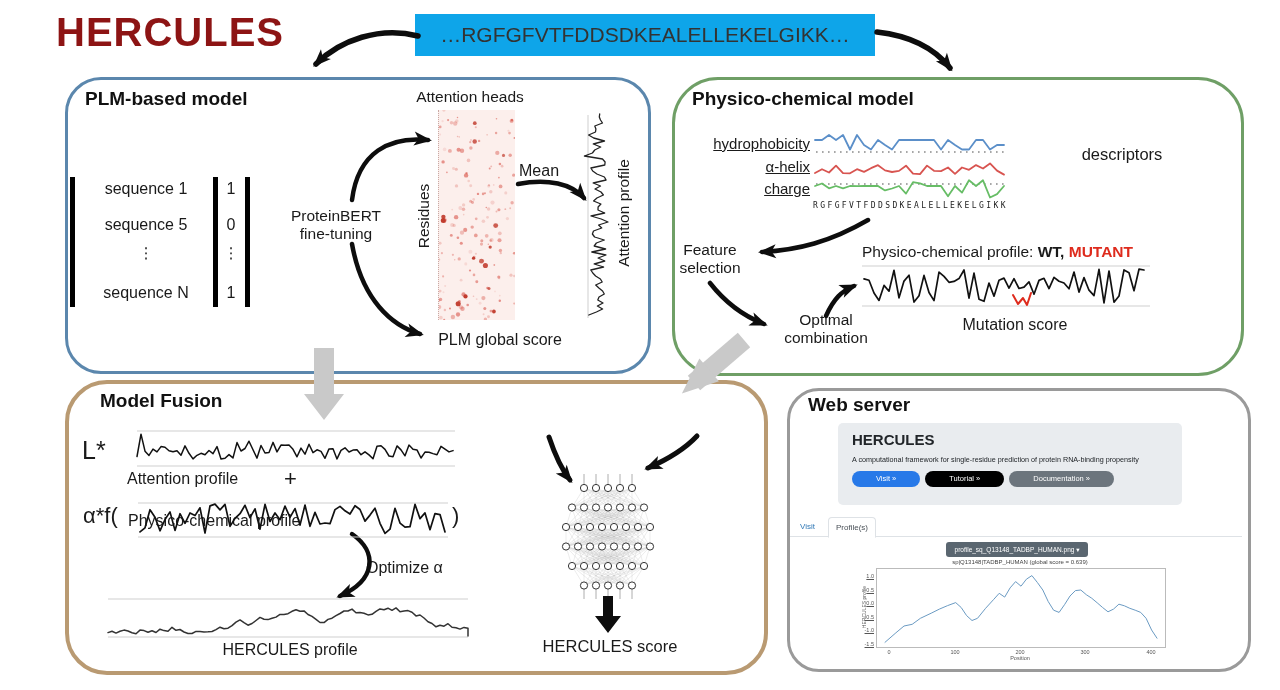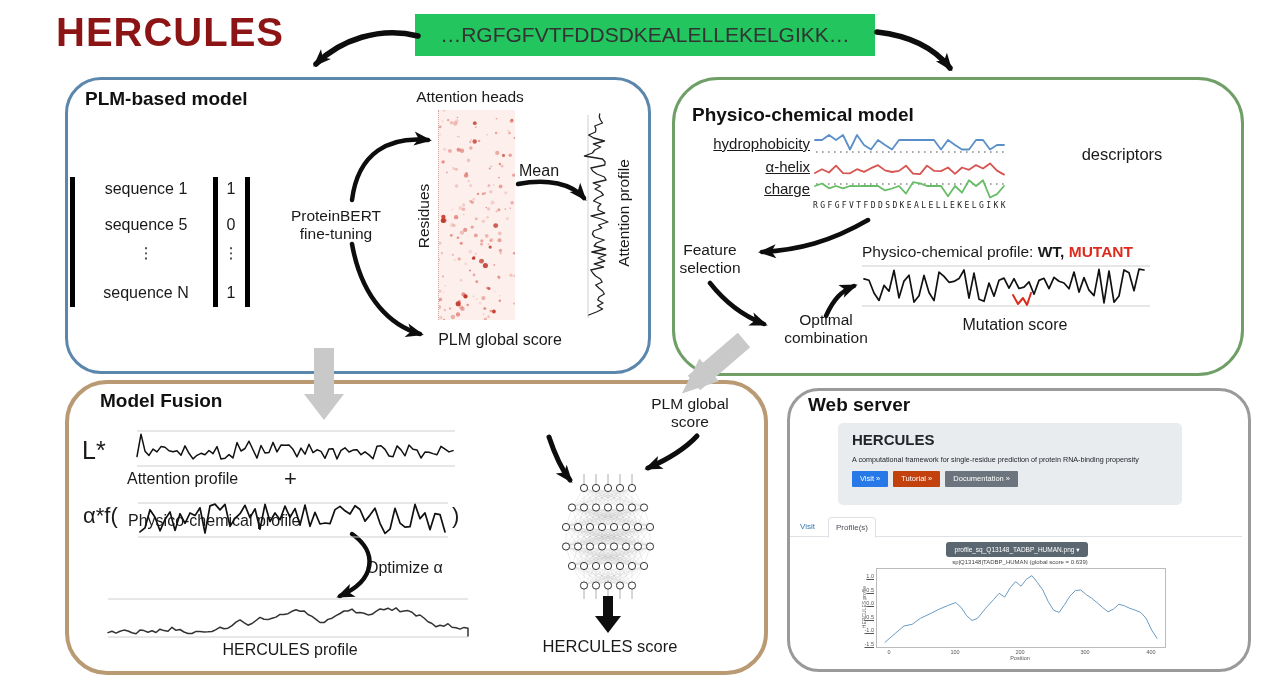--- a/index.html
+++ b/index.html
@@ -6,36 +6,36 @@
   .canvas{position:relative;width:1280px;height:690px;background:#fff;overflow:hidden;
           font-family:"Liberation Sans", sans-serif;color:#1a1a1a;}
   .abs{position:absolute;}
   .box{position:absolute;border-style:solid;background:#fff;}
   .bt{font-weight:bold;font-size:19px;color:#111;}
   .lbl{font-size:16px;color:#1a1a1a;}
   .ctr{text-align:center;}
   .rgt{text-align:right;text-decoration:underline;}
   .rot{transform:rotate(-90deg);}
   svg{position:absolute;left:0;top:0;pointer-events:none;}
-  .hero-btn{display:inline-block;color:#fff;border-radius:1px;padding:4px 8px;
+  .hero-btn{display:inline-block;color:#fff;border-radius:8px;padding:4px 24px;
             font-size:7.5px;line-height:8px;white-space:nowrap;}
   .tick{position:absolute;font-size:5.5px;color:#555;}
 </style>
 </head>
 <body>
 
 <div class="canvas">
 
   <div id="box-plm" class="box" style="left: 65px; top: 77px; width: 580px; height: 291px; border-width: 3.5px; border-radius: 36px; border-color: rgb(91, 135, 173);"></div>
   <div id="box-phy" class="box" style="left: 672px; top: 77px; width: 566px; height: 293px; border-width: 3.5px; border-radius: 46px; border-color: rgb(111, 159, 102);"></div>
   <div id="box-fus" class="box" style="left: 65px; top: 380px; width: 695px; height: 287px; border-width: 4.5px; border-radius: 42px; border-color: rgb(185, 154, 114);"></div>
   <div id="box-web" class="box" style="left: 787px; top: 388px; width: 458px; height: 278px; border-width: 3.5px; border-radius: 32px; border-color: rgb(154, 154, 154);"></div>
 
   <div id="fig-title" class="abs" style="left: 56px; top: 10px; font-size: 40px; font-weight: bold; letter-spacing: 1px; color: rgb(141, 20, 20);">HERCULES</div>
-  <div class="abs" style="left:415px;top:14px;width:460px;height:42px;background:#22c55e;font-size:21px;color:#333;
+  <div class="abs" style="left:415px;top:14px;width:460px;height:42px;background:#0ea5e9;font-size:21px;color:#333;
               text-align:center;line-height:42px;">…RGFGFVTFDDSDKEALELLEKELGIKK…</div>
 
   <div class="abs bt" style="left:85px;top:88px;">PLM-based model</div>
 
   <div class="abs" style="left:70px;top:177px;width:5px;height:130px;background:#000;"></div>
   <div class="abs" style="left:213px;top:177px;width:5px;height:130px;background:#000;"></div>
   <div class="abs" style="left:245px;top:177px;width:5px;height:130px;background:#000;"></div>
   <div class="abs lbl ctr" style="left:83px;top:180px;width:126px;">sequence 1</div>
   <div class="abs lbl ctr" style="left:83px;top:216px;width:126px;">sequence 5</div>
   <div class="abs lbl ctr" style="left:83px;top:244px;width:126px;font-size:15px;">⋮</div>
@@ -216,21 +216,21 @@
         <circle cx="64.5" cy="45.4" r="1.55" fill="#c0392b" opacity="0.70"></circle>
         <circle cx="35.8" cy="13.2" r="1.86" fill="#c0392b" opacity="0.82"></circle>
         <circle cx="56.7" cy="115.6" r="2.44" fill="#c0392b" opacity="0.80"></circle>
       </svg>
   </div>
   <div class="abs lbl ctr rot" style="left:364px;top:207px;width:120px;font-size:15.5px;">Residues</div>
   <div class="abs lbl" style="left:519px;top:162px;">Mean</div>
   <div class="abs lbl ctr rot" style="left:559px;top:204px;width:130px;font-size:15.5px;">Attention profile</div>
   <div class="abs lbl ctr" style="left:420px;top:331px;width:160px;">PLM global score</div>
 
-  <div class="abs bt" style="left:692px;top:104px;">Physico-chemical model</div>
+  <div class="abs bt" style="left:692px;top:88px;">Physico-chemical model</div>
   <div class="abs lbl rgt" style="left:678px;top:135px;width:132px;font-size:15px;">hydrophobicity</div>
   <div class="abs lbl rgt" style="left:678px;top:158px;width:132px;font-size:15px;">α-helix</div>
   <div class="abs lbl rgt" style="left:678px;top:180px;width:132px;font-size:15px;">charge</div>
   <div class="abs" style="left:813px;top:201px;width:200px;font-family:'DejaVu Sans Mono',monospace;font-size:8px;letter-spacing:2.4px;color:#222;">RGFGFVTFDDSDKEALELLEKELGIKK</div>
   <div class="abs lbl ctr" style="left:1010px;top:145px;width:224px;font-size:16.5px;line-height:19px;">
     <div>descriptors</div>
   </div>
   <div class="abs lbl ctr" style="left:660px;top:241px;width:100px;font-size:15.5px;line-height:18px;">
     <div>Feature</div>
     <div>selection</div>
@@ -247,24 +247,20 @@
 
   <div class="abs bt" style="left:100px;top:390px;">Model Fusion</div>
   <div class="abs" style="left:82px;top:436px;font-size:25px;">L*</div>
   <div class="abs lbl" style="left:127px;top:470px;">Attention profile</div>
   <div class="abs" style="left:284px;top:466px;font-size:22px;">+</div>
   <div class="abs" style="left:83px;top:503px;font-size:22px;">α*f(</div>
   <div class="abs" style="left:452px;top:503px;font-size:22px;">)</div>
   <div class="abs lbl" style="left:128px;top:512px;">Physico-chemical profile</div>
   <div class="abs lbl" style="left:366px;top:559px;">Optimize α</div>
   <div class="abs lbl ctr" style="left:180px;top:641px;width:220px;">HERCULES profile</div>
-  <div class="abs lbl ctr" style="left:630px;top:395px;width:120px;font-size:15.5px;line-height:18px;">
-    <div>PLM global</div>
-    <div>score</div>
-  </div>
   <div class="abs lbl ctr" style="left:520px;top:637px;width:180px;font-size:16.5px;">HERCULES score</div>
 
   <svg id="nn-svg" style="left:560px;top:462px;" width="100" height="140">
       <line x1="24" y1="26" x2="12" y2="45.5" stroke="#aaa" stroke-width="0.4" opacity="0.55"></line>
       <line x1="24" y1="26" x2="24" y2="45.5" stroke="#aaa" stroke-width="0.4" opacity="0.55"></line>
       <line x1="24" y1="26" x2="36" y2="45.5" stroke="#aaa" stroke-width="0.4" opacity="0.55"></line>
       <line x1="24" y1="26" x2="48" y2="45.5" stroke="#aaa" stroke-width="0.4" opacity="0.55"></line>
       <line x1="24" y1="26" x2="60" y2="45.5" stroke="#aaa" stroke-width="0.4" opacity="0.55"></line>
       <line x1="24" y1="26" x2="72" y2="45.5" stroke="#aaa" stroke-width="0.4" opacity="0.55"></line>
       <line x1="24" y1="26" x2="84" y2="45.5" stroke="#aaa" stroke-width="0.4" opacity="0.55"></line>
@@ -558,21 +554,21 @@
       <circle cx="60" cy="123.5" r="3.6" fill="#fff" stroke="#333" stroke-width="1"></circle>
       <circle cx="72" cy="123.5" r="3.6" fill="#fff" stroke="#333" stroke-width="1"></circle>
     </svg>
 
   <div class="abs bt" style="left:808px;top:394px;">Web server</div>
   <div class="abs" style="left:838px;top:423px;width:344px;height:82px;background:#e9ecef;border-radius:5px;">
     <div class="abs" style="left:14px;top:8px;font-size:15px;font-weight:bold;color:#212529;">HERCULES</div>
     <div class="abs" style="left:14px;top:32px;width:322px;font-size:7.2px;color:#212529;">A computational framework for single-residue prediction of protein RNA-binding propensity</div>
     <div class="abs" style="left:14px;top:48px;display:flex;gap:5px;">
       <span class="hero-btn" id="btn-visit" style="background: rgb(39, 121, 232);">Visit »</span>
-      <span class="hero-btn" id="btn-tutorial" style="background: #c2410c;">Tutorial »</span>
+      <span class="hero-btn" id="btn-tutorial" style="background: #000000;">Tutorial »</span>
       <span class="hero-btn" id="btn-docs" style="background: rgb(108, 117, 125);">Documentation »</span>
     </div>
   </div>
   <div class="abs" style="left:790px;top:536px;width:452px;height:1px;background:#dee2e6;"></div>
   <div class="abs" style="left:800px;top:522px;font-size:8px;color:#337ab7;">Visit</div>
   <div class="abs ctr" style="left:828px;top:517px;width:46px;height:19px;line-height:19px;font-size:8px;color:#495057;background:#fff;
               border:1px solid #dee2e6;border-bottom:1px solid #fff;border-radius:4px 4px 0 0;z-index:4;">Profile(s)</div>
   <div class="abs ctr" id="web-dd" style="left:946px;top:542px;width:142px;height:15px;line-height:15px;background:#5a6670;color:#fff;
               font-size:6.5px;border-radius:3px;">profile_sq_Q13148_TADBP_HUMAN.png ▾</div>
   <div class="abs ctr" style="left:870px;top:559px;width:300px;font-size:6px;color:#444;">sp|Q13148|TADBP_HUMAN (global score = 0.639)</div>

